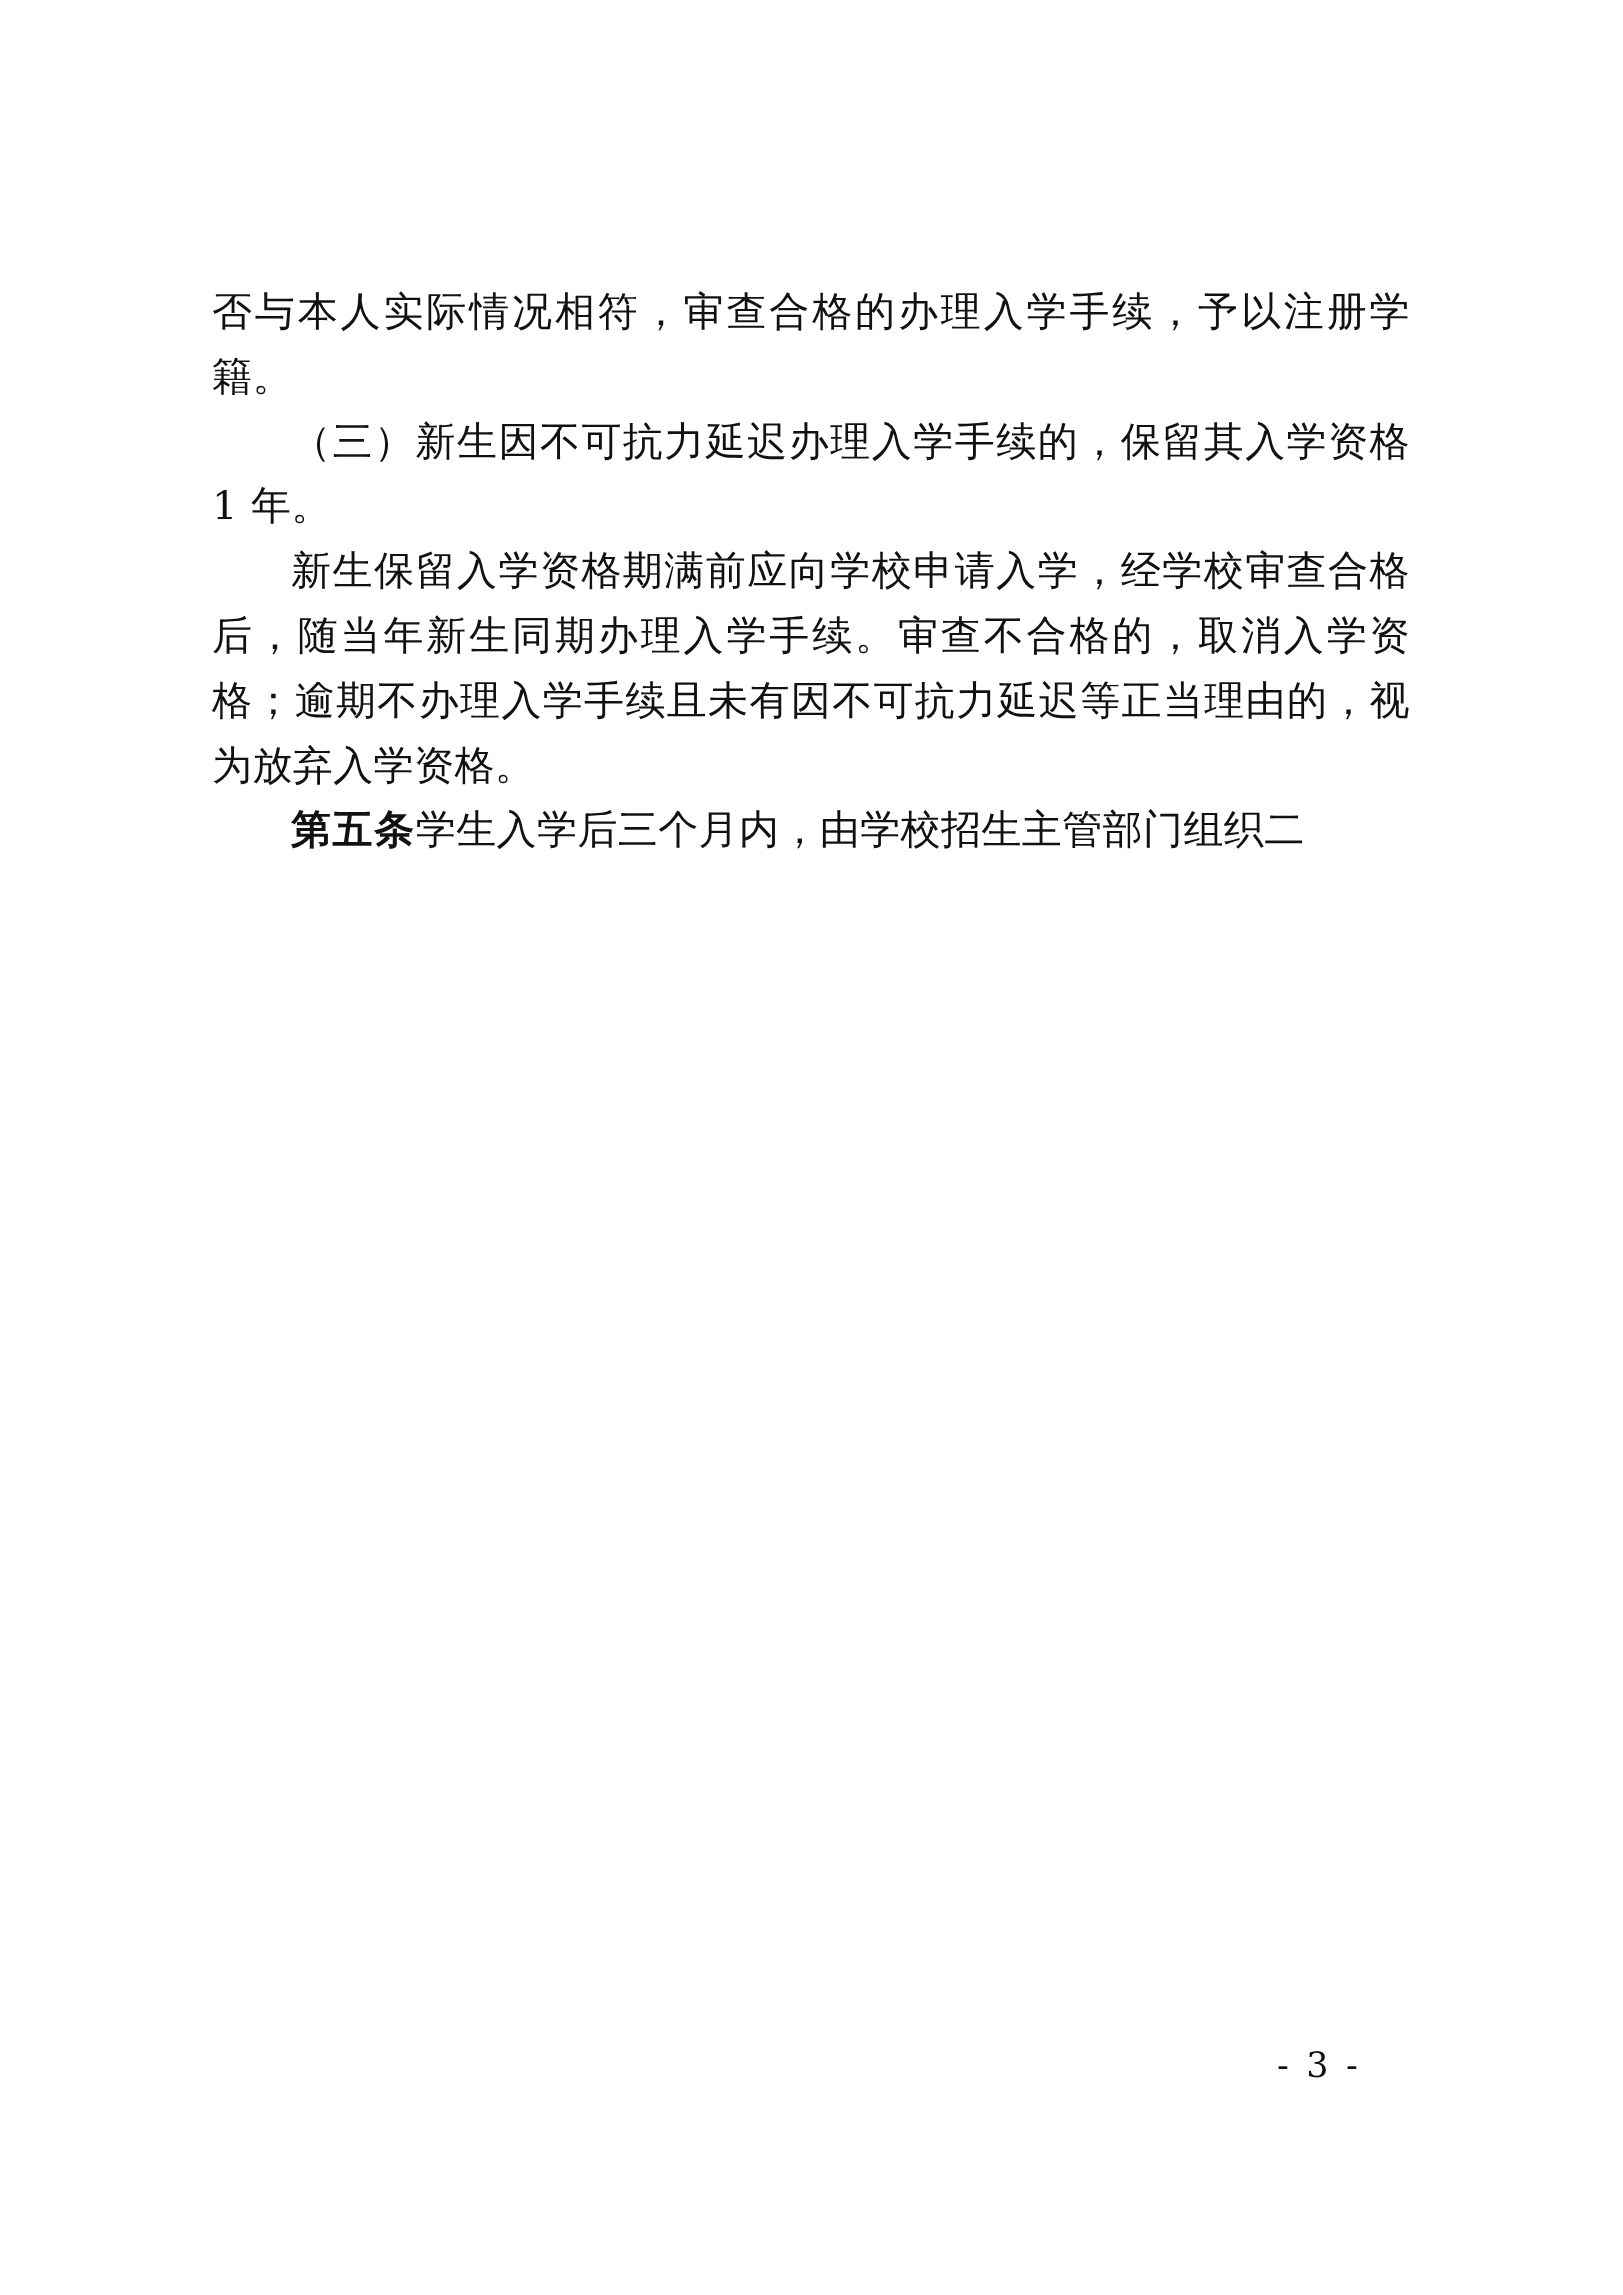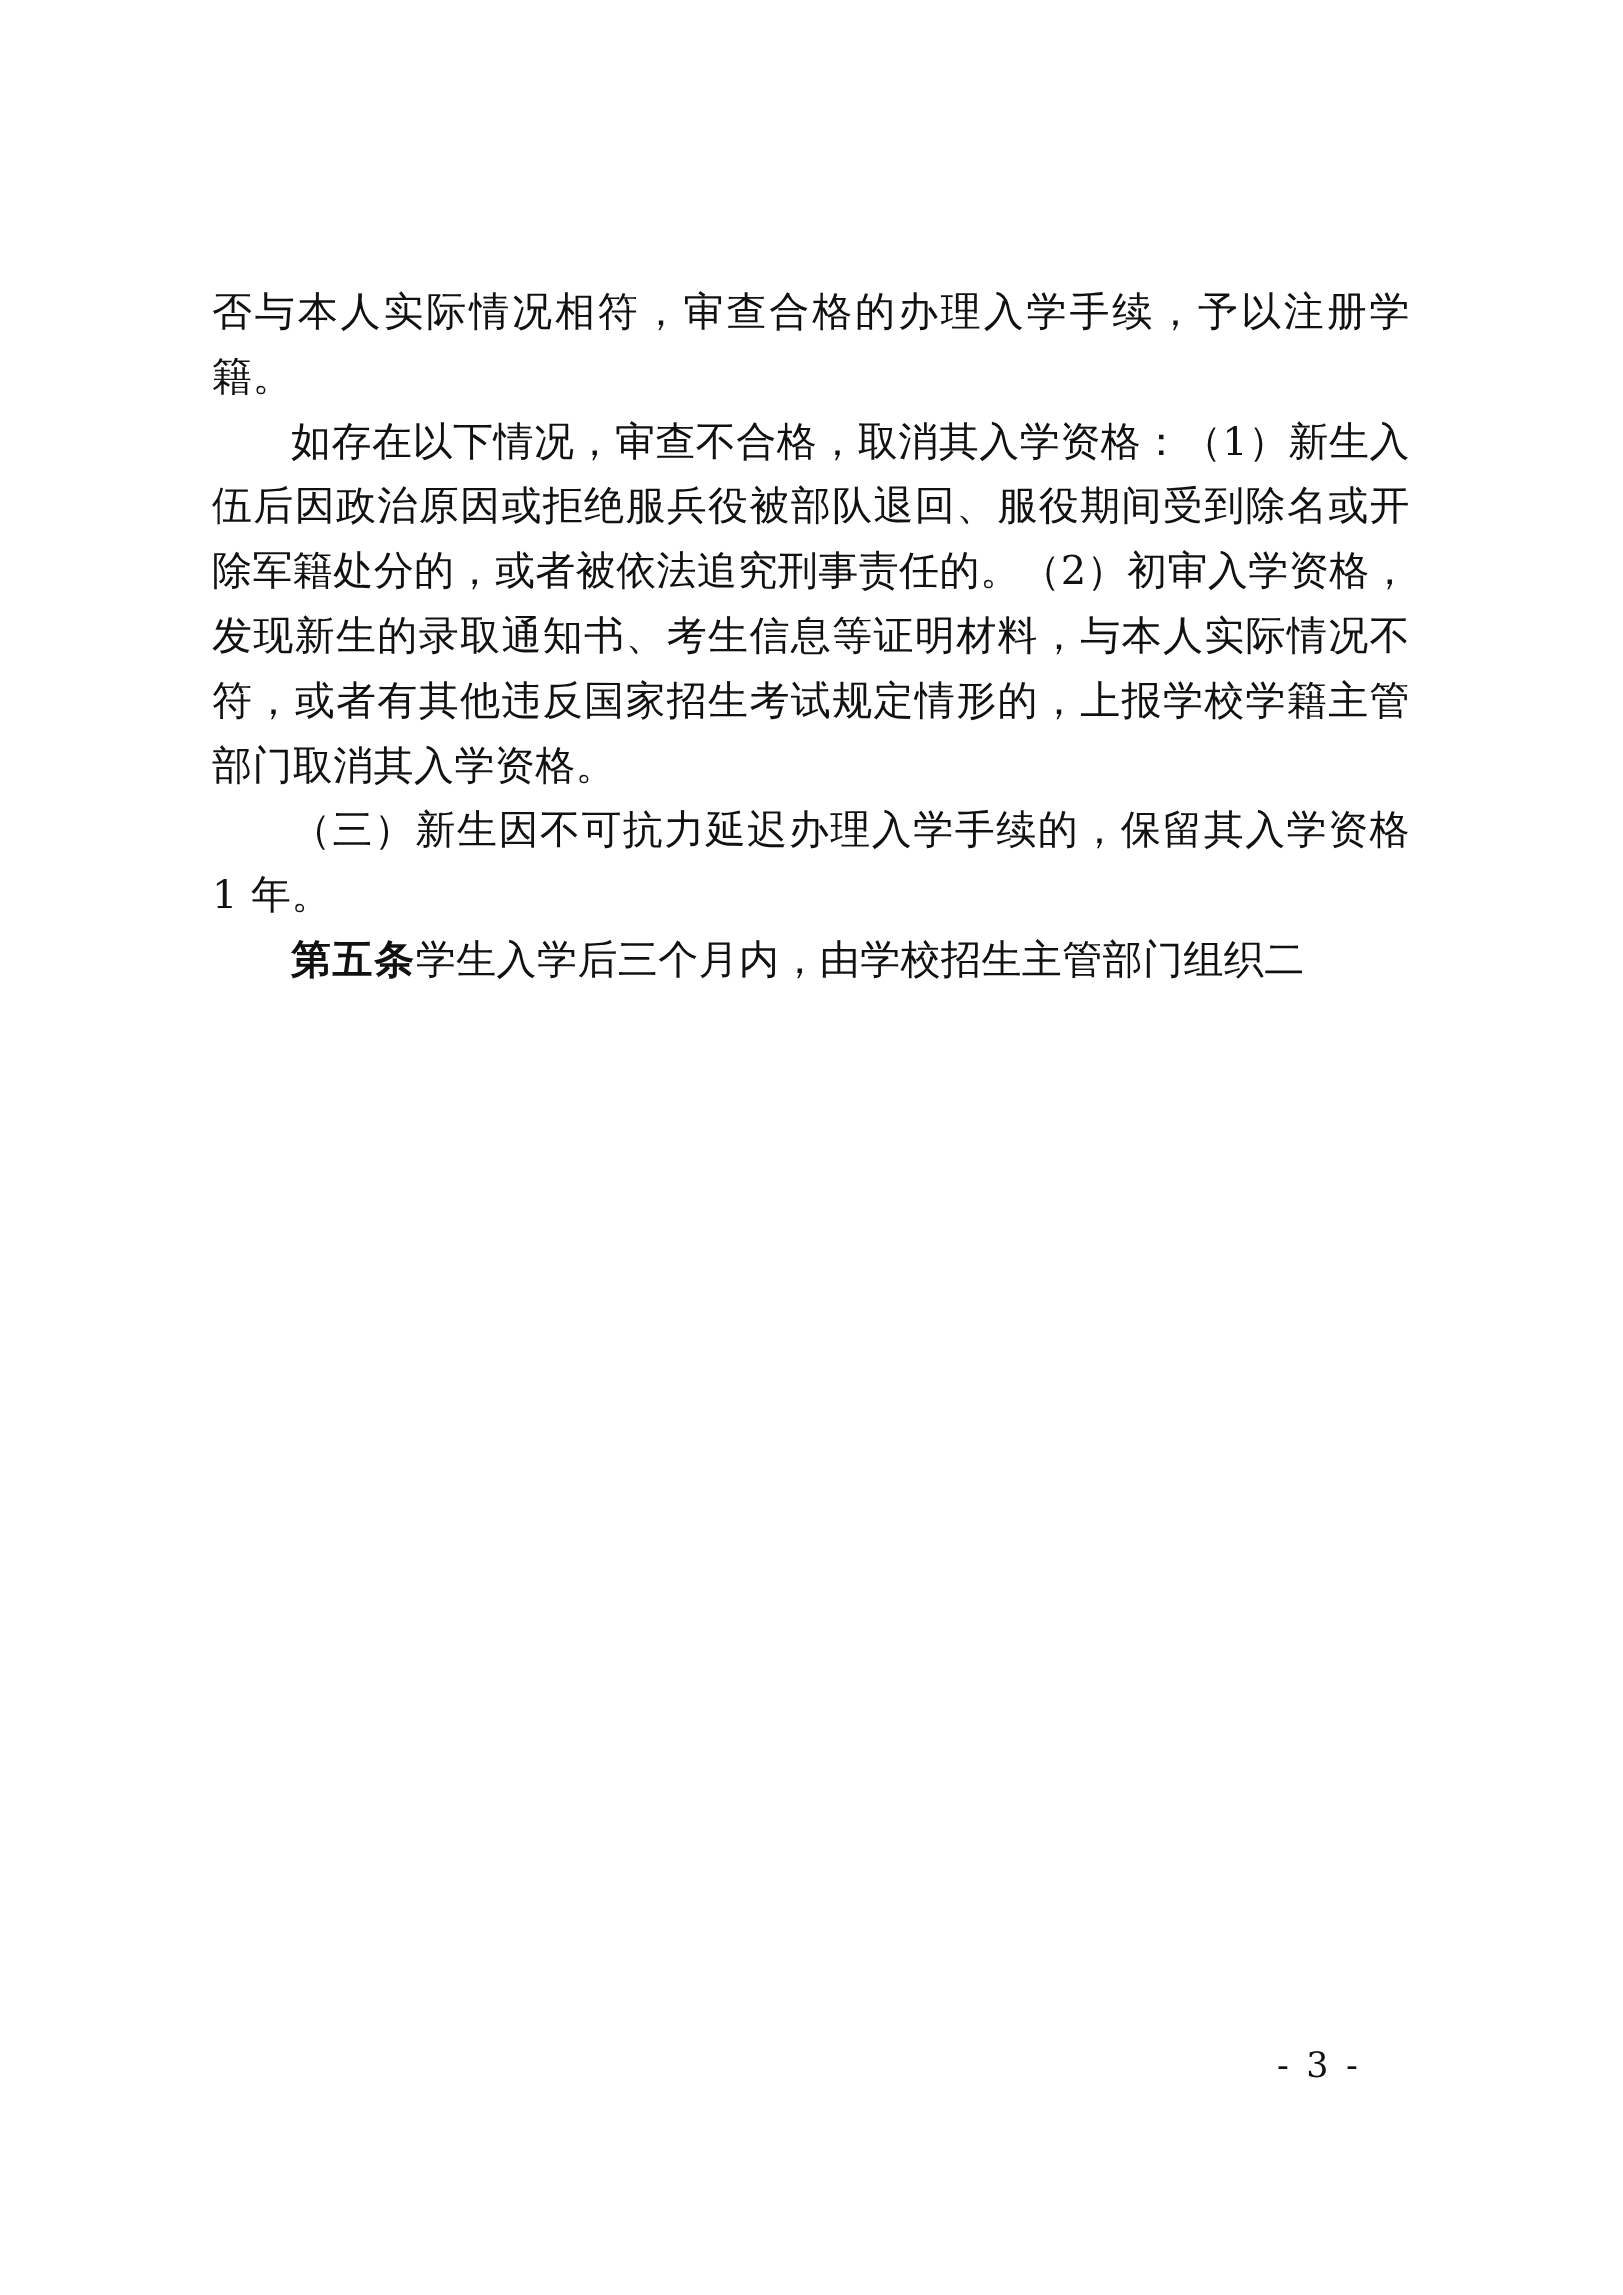--- a/index.html
+++ b/index.html
@@ -64,27 +64,27 @@
 </style>
 </head>
 <body>
 
 <div class="page">
 
   <div class="content">
 
     <p class="para">否与本人实际情况相符，审查合格的办理入学手续，予以注册学籍。</p>
 
-    <p class="para indent">如存在以下情况，审查不合格，取消其入学资格：（1）新生入伍后因政治原因或拒绝服兵役被部队退回、服役期间受到除名或开除军籍处分的，或者被依法追究刑事责任的。（2）初审入学资格，发现新生的录取通知书、考生信息等证明材料，与本人实际情况不符，或者有其他违反国家招生考试规定情形的，上报学校学籍主管部门取消其入学资格。</p>
 
 
 
 
     <p class="para indent">（三）新生因不可抗力延迟办理入学手续的，保留其入学资格 1 年。</p>
 
+    <p class="para indent">新生保留入学资格期满前应向学校申请入学，经学校审查合格后，随当年新生同期办理入学手续。审查不合格的，取消入学资格；逾期不办理入学手续且未有因不可抗力延迟等正当理由的，视为放弃入学资格。</p>
 
     <p class="para indent"><span class="bold-label">第五条</span><span>学生入学后三个月内，由学校招生主管部门组织二</span></p>
 
   </div>
 
   <div class="footer">
     <span class="footer-inner">- 3 -</span>
   </div>
 
 </div>

